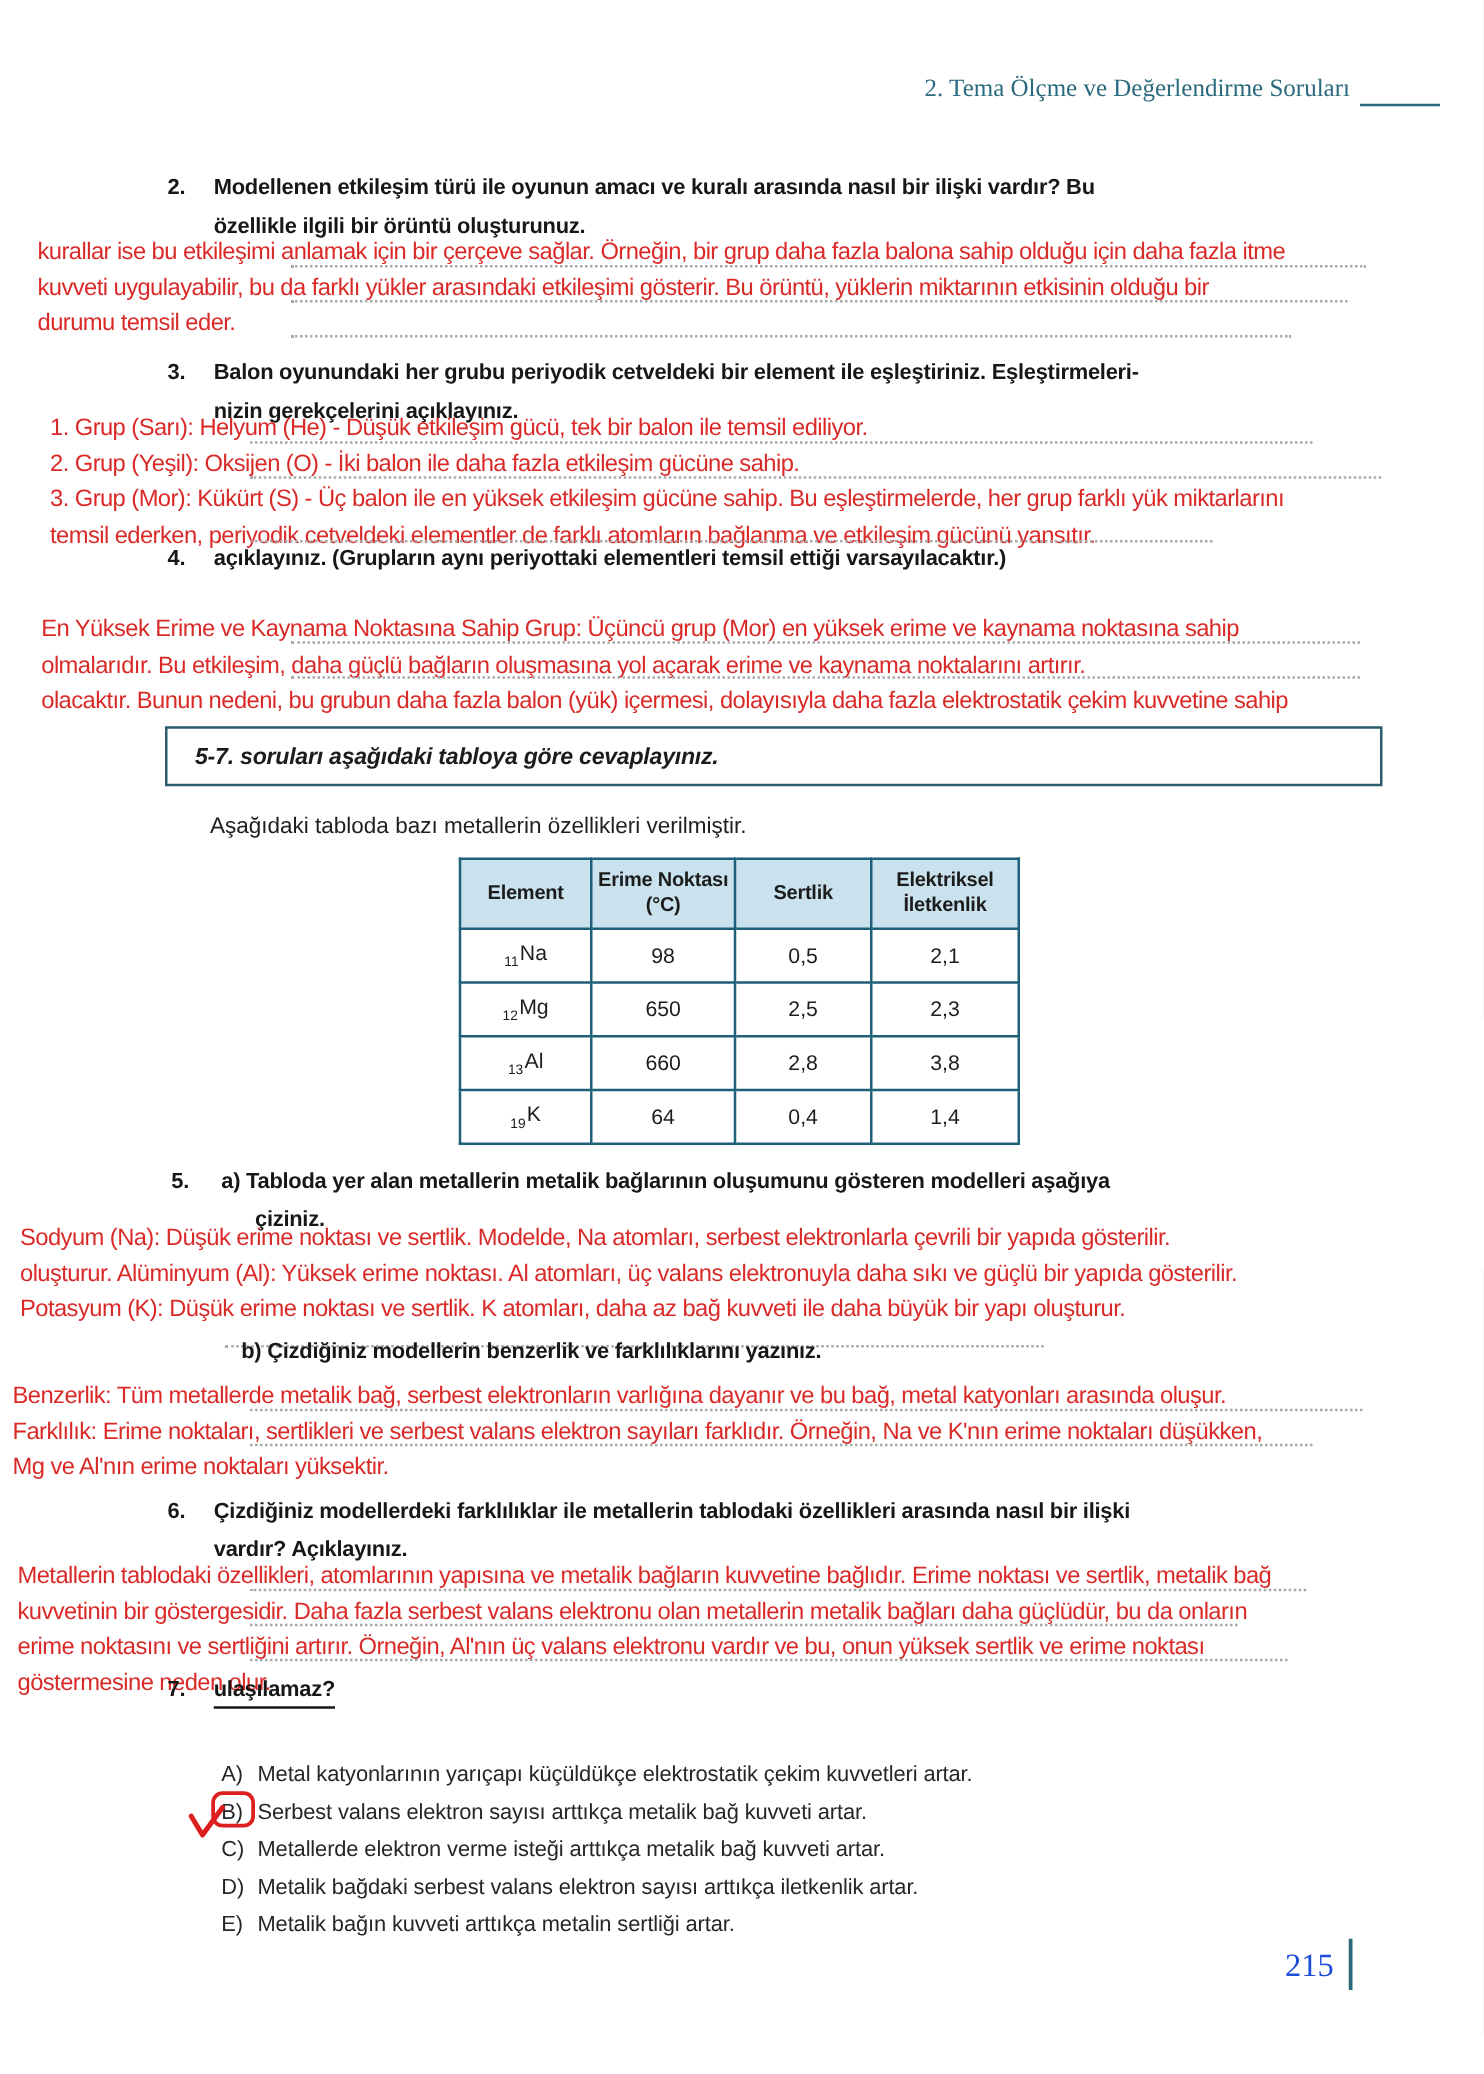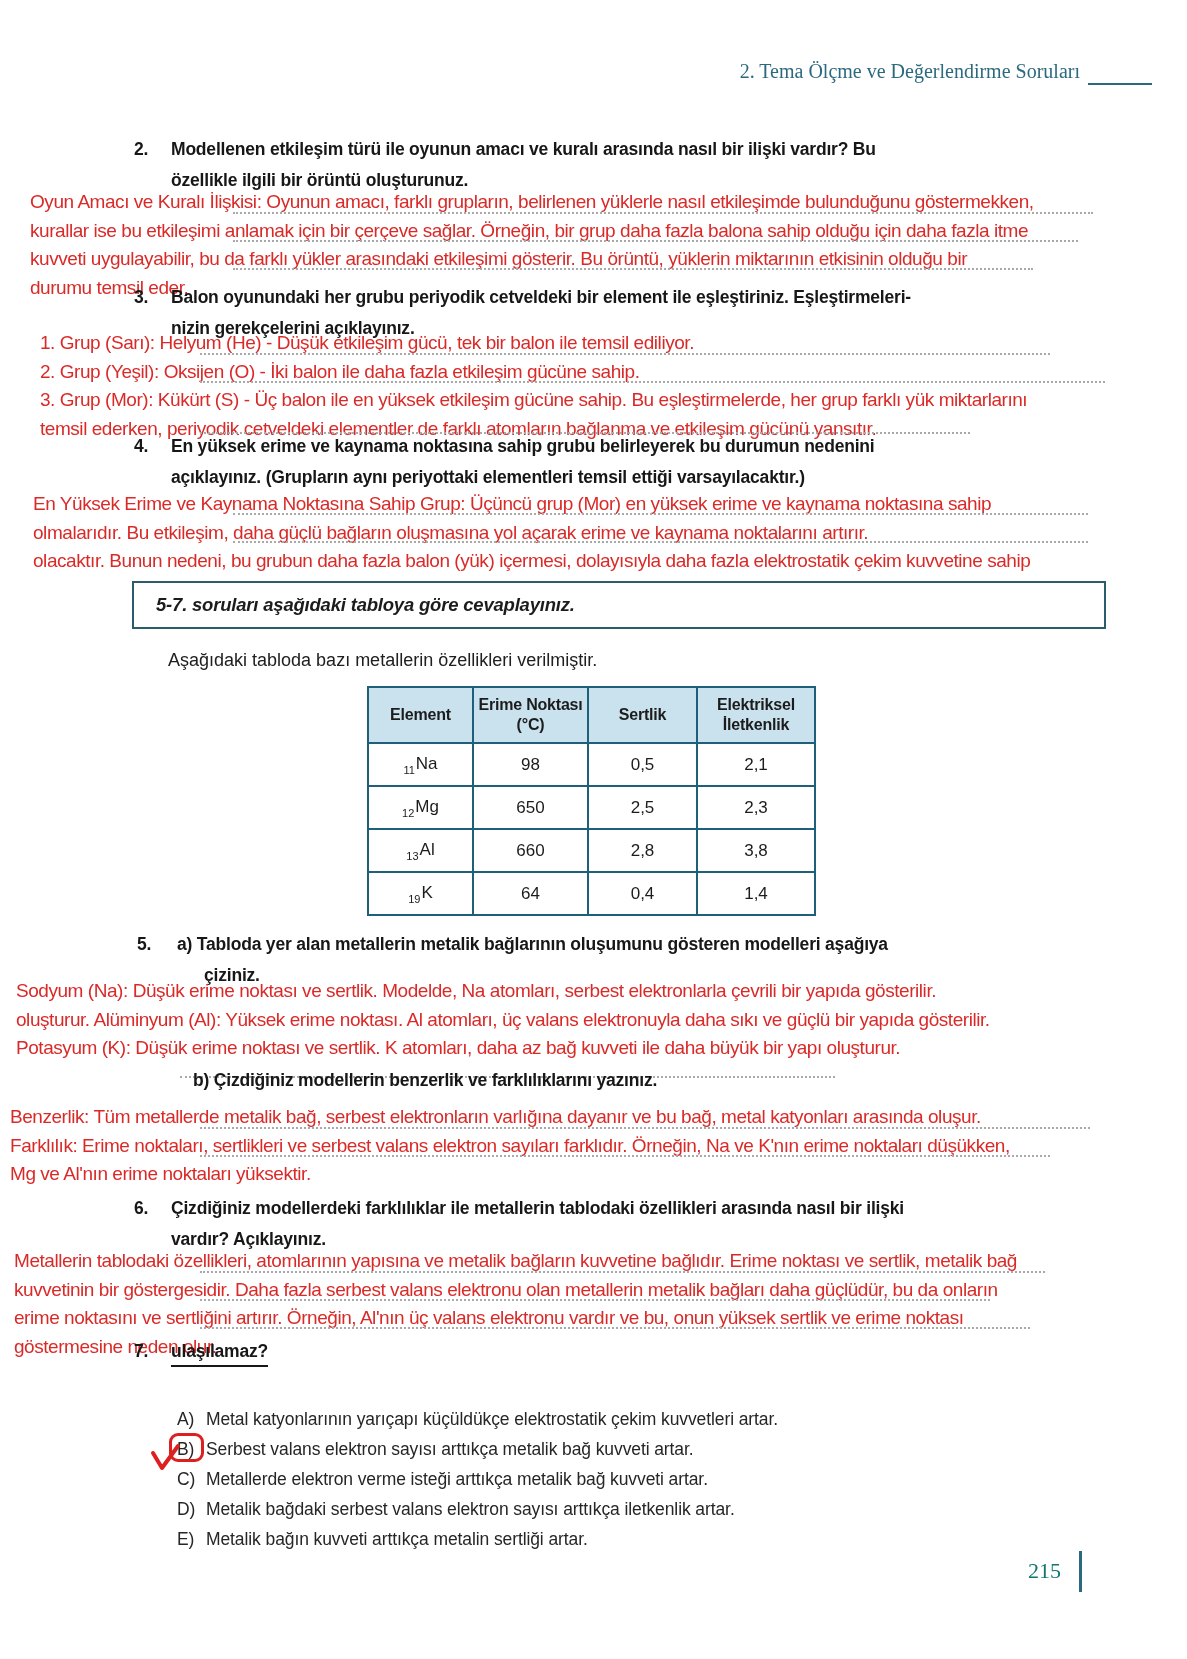--- a/index.html
+++ b/index.html
@@ -51,40 +51,39 @@
   
   .opt{ position:absolute; left:177px; display:flex; font-size:17.5px; color:#262626;
         letter-spacing:-0.1px; white-space:nowrap;}
   .opt .letter{ width:29px; flex:none; }
   
   .sel-circle{ position:absolute; left:169px; top:1433px; width:35px; height:29px;
                border:3px solid #dd1f1f; border-radius:9px; box-sizing:border-box; }
   .checkmark{ position:absolute; left:149px; top:1441px; width:32px; height:32px; }
   
   .pagenum{ position:absolute; left:1028px; top:1558px; font-family:"Liberation Serif", serif;
-            font-size:22px; color:#0f766e; }
+            font-size:26px; color:#1d4ed8; }
   .foot-bar{ position:absolute; left:1079px; top:1551px; width:2.5px; height:41px; background:#2b6a7e; }
 </style>
 </head>
 <body>
 
 <div class="page">
 
   <div class="hdr-title">2. Tema Ölçme ve Değerlendirme Soruları</div>
   <div class="hdr-rule"></div>
 
   <div class="qhead" style="top:134px; left:134px;">
     <span class="qnum">2.</span>
     <span>
         <span class="ln">Modellenen etkileşim türü ile oyunun amacı ve kuralı arasında nasıl bir ilişki vardır? Bu</span>
         <span class="ln">özellikle ilgili bir örüntü oluşturunuz.</span>
       </span>
   </div>
   <div class="red" style="top:188px; left:30px;">
-      <span class="ln">Oyun Amacı ve Kuralı İlişkisi: Oyunun amacı, farklı grupların, belirlenen yüklerle nasıl etkileşimde bulunduğunu göstermekken,</span>
       <span class="ln">kurallar ise bu etkileşimi anlamak için bir çerçeve sağlar. Örneğin, bir grup daha fazla balona sahip olduğu için daha fazla itme</span>
       <span class="ln">kuvveti uygulayabilir, bu da farklı yükler arasındaki etkileşimi gösterir. Bu örüntü, yüklerin miktarının etkisinin olduğu bir</span>
       <span class="ln">durumu temsil eder.</span>
     </div>
   <div class="dot" style="top:212px; left:233px; width:860px;"></div>
   <div class="dot" style="top:240px; left:233px; width:845px;"></div>
   <div class="dot" style="top:268px; left:233px; width:800px;"></div>
 
   <div class="qhead" style="top:282px; left:134px;">
     <span class="qnum">3.</span>
@@ -99,21 +98,20 @@
       <span class="ln">3. Grup (Mor): Kükürt (S) - Üç balon ile en yüksek etkileşim gücüne sahip. Bu eşleştirmelerde, her grup farklı yük miktarlarını</span>
       <span class="ln">temsil ederken, periyodik cetveldeki elementler de farklı atomların bağlanma ve etkileşim gücünü yansıtır.</span>
     </div>
   <div class="dot" style="top:353px; left:200px; width:850px;"></div>
   <div class="dot" style="top:381px; left:200px; width:905px;"></div>
   <div class="dot" style="top:432px; left:200px; width:770px;"></div>
 
   <div class="qhead" style="top:431px; left:134px;">
     <span class="qnum">4.</span>
     <span>
-        <span class="ln">En yüksek erime ve kaynama noktasına sahip grubu belirleyerek bu durumun nedenini</span>
         <span class="ln">açıklayınız. (Grupların aynı periyottaki elementleri temsil ettiği varsayılacaktır.)</span>
       </span>
   </div>
   <div class="red" style="top:490px; left:33px;">
       <span class="ln">En Yüksek Erime ve Kaynama Noktasına Sahip Grup: Üçüncü grup (Mor) en yüksek erime ve kaynama noktasına sahip</span>
       <span class="ln">olmalarıdır. Bu etkileşim, daha güçlü bağların oluşmasına yol açarak erime ve kaynama noktalarını artırır.</span>
       <span class="ln">olacaktır. Bunun nedeni, bu grubun daha fazla balon (yük) içermesi, dolayısıyla daha fazla elektrostatik çekim kuvvetine sahip</span>
     </div>
   <div class="dot" style="top:513px; left:233px; width:855px;"></div>
   <div class="dot" style="top:541px; left:233px; width:855px;"></div>

